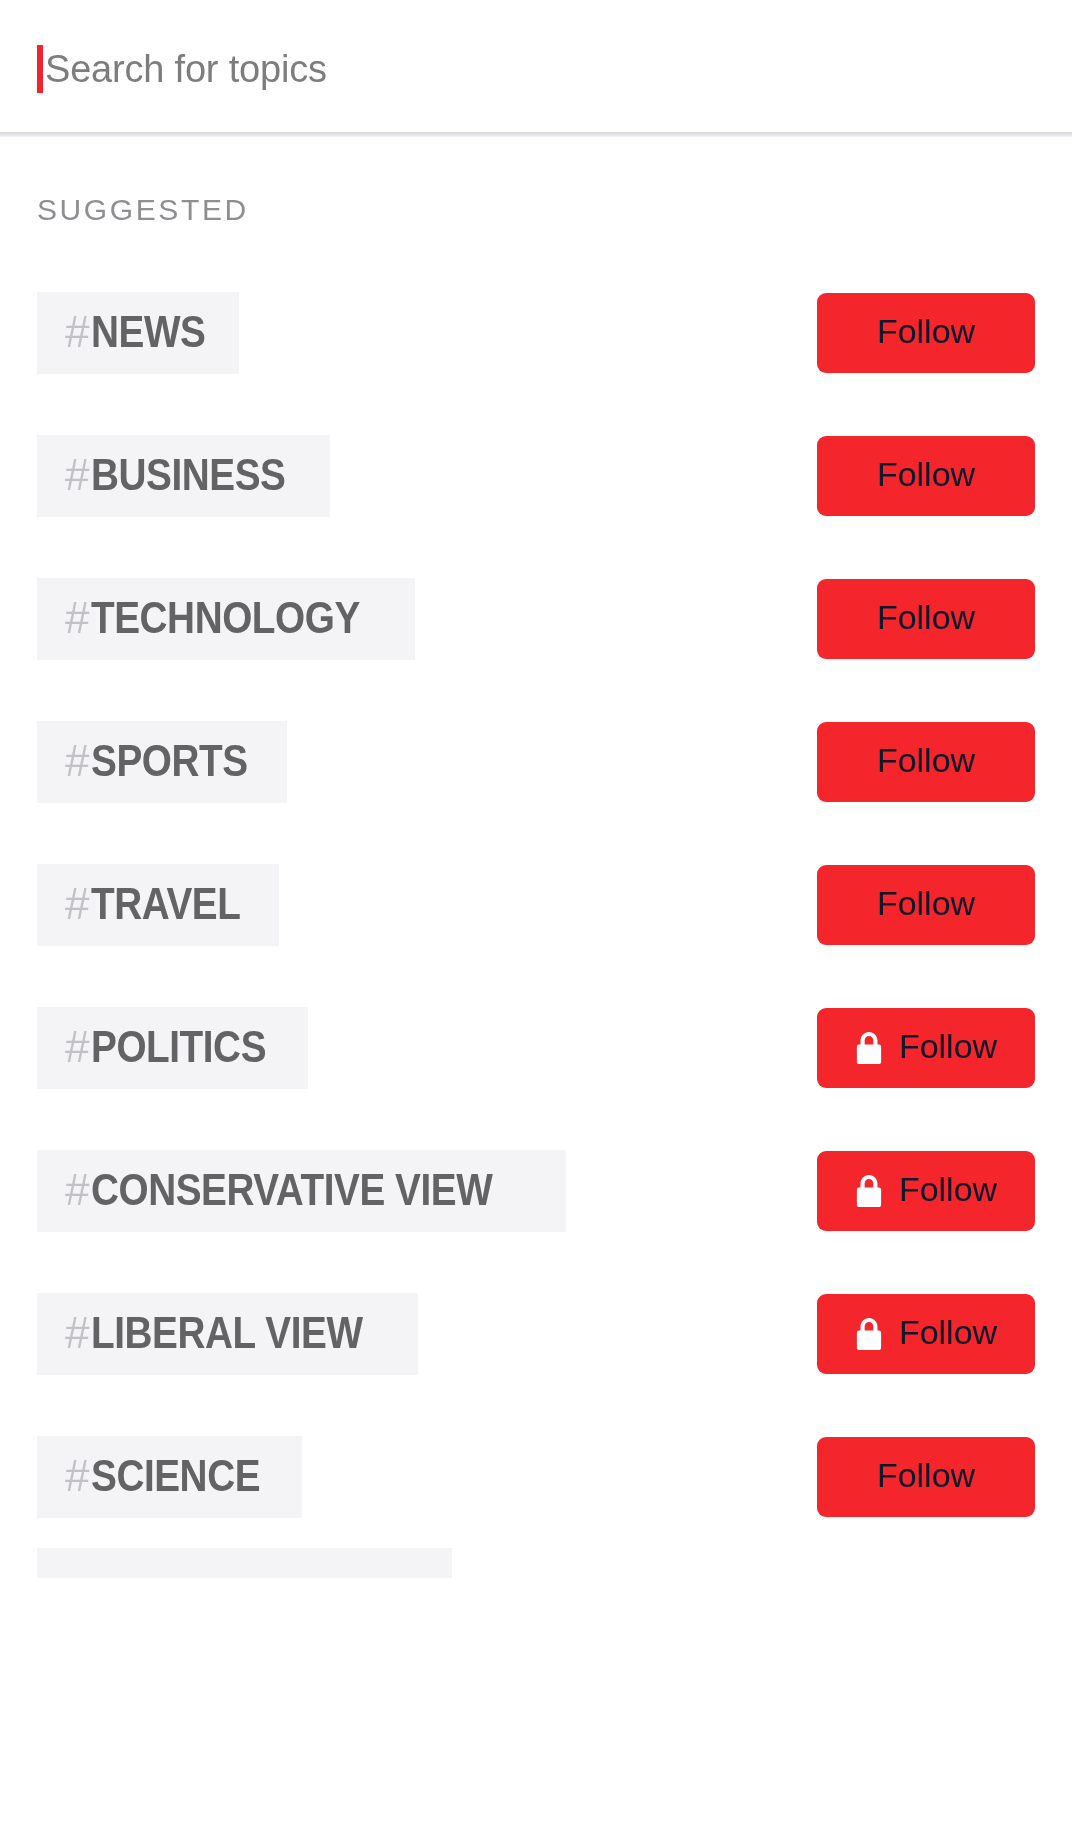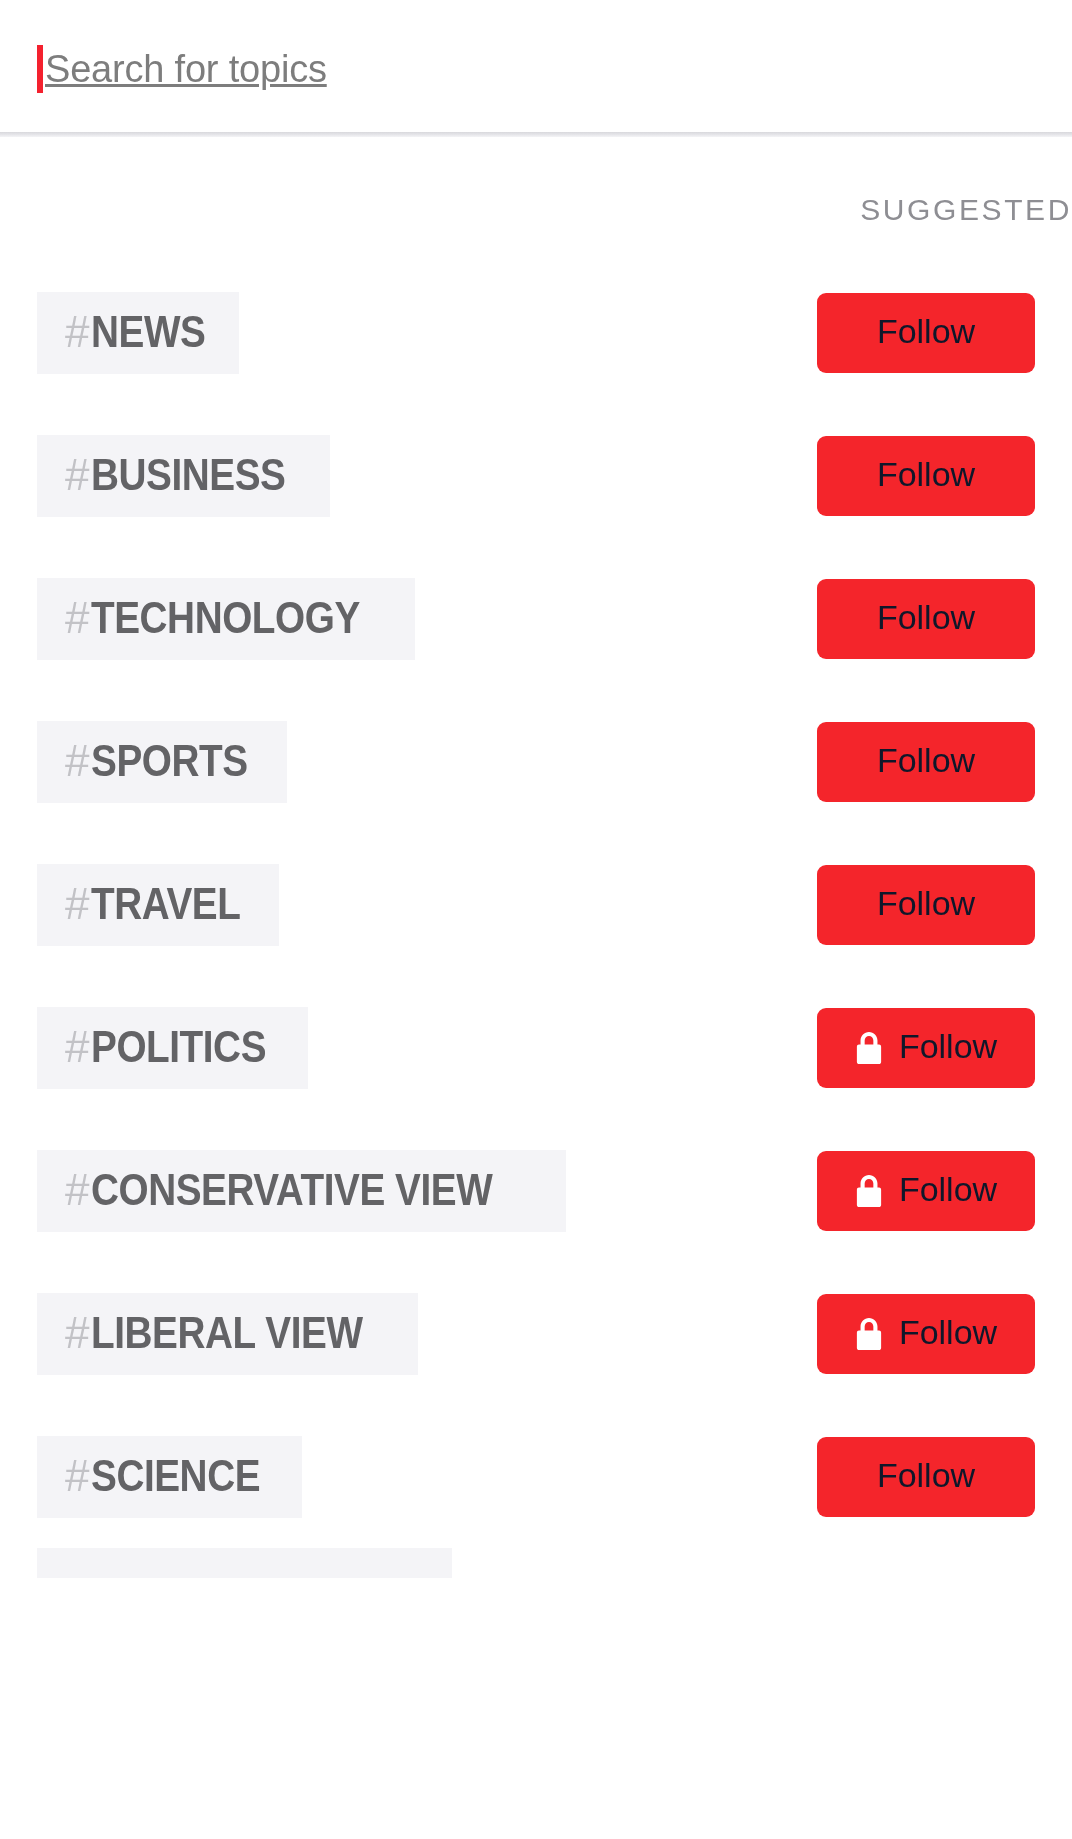--- a/index.html
+++ b/index.html
@@ -39,21 +39,20 @@
   }
   .search-placeholder {
     font-size: 38px;
     color: #7d7d7d;
     font-family: "Liberation Sans", sans-serif;
     font-weight: 400;
     letter-spacing: -0.2px;
     white-space: nowrap;
     line-height: 1;
     margin-left: 2px;
-    text-decoration: underline;
   }
   .search-divider {
     position: absolute;
     left: 0;
     right: 0;
     bottom: 0;
     height: 5px;
     background: linear-gradient(to bottom, #d8d8dc 0%, #e6e6ea 55%, #f4f4f6 100%);
   }
 
@@ -65,21 +64,20 @@
   }
   .section-title {
     margin: 58px 0 0 37px;
     font-size: 30px;
     letter-spacing: 2.6px;
     color: #8e8e93;
     font-weight: 400;
     font-family: "Liberation Sans", sans-serif;
     line-height: 1;
     text-transform: uppercase;
-    text-align: right;
   }
 
   .topic-list {
     margin-top: 36px;
   }
   .topic-row {
     height: 143px;
     display: flex;
     align-items: center;
     justify-content: space-between;

